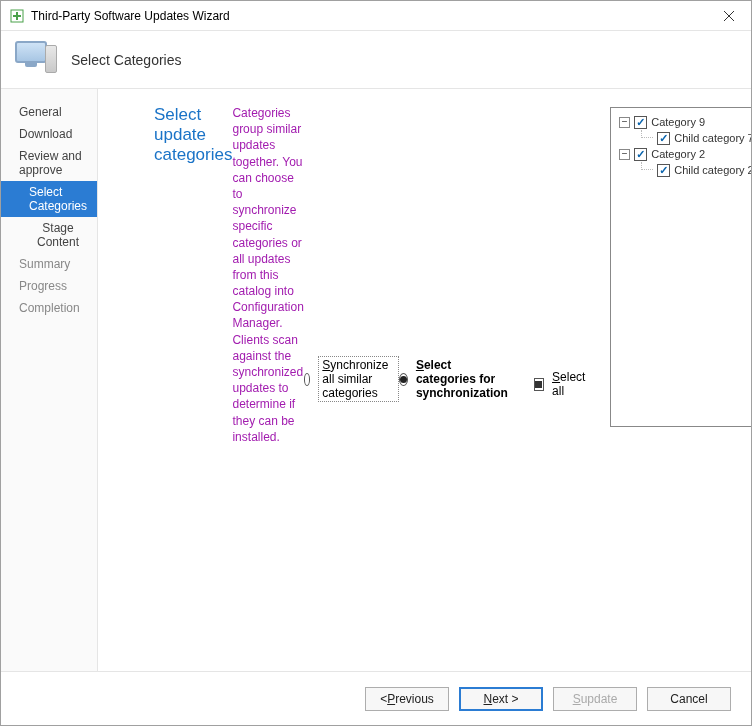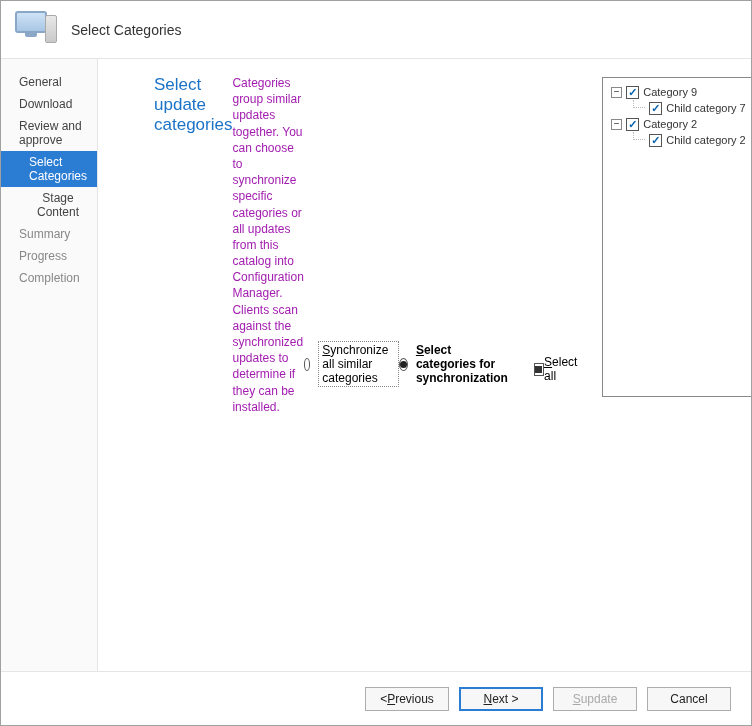--- a/index.html
+++ b/index.html
@@ -107,21 +107,21 @@
   }
   .radio.selected::after {
     content: ""; width: 7px; height: 7px; background: #222; border-radius: 50%;
   }
   .radio-label-dotted {
     border: 1px dotted #888;
     padding: 1px 3px;
   }
   .radio-label { padding: 1px 0; font-weight: bold; }
   .selectall-row {
-    display: flex; align-items: center; 
+    display: flex; align-items: center; gap: 8px;
     margin: 8px 0 4px 22px;
   }
   .tri-check {
     width: 13px; height: 13px; border: 1px solid #555; background: #fff;
     display: flex; align-items: center; justify-content: center;
   }
   .tri-check::after {
     content: ""; width: 7px; height: 7px; background: #333;
   }
   .tree-wrap {
@@ -212,20 +212,36 @@
     background: linear-gradient(#e8e8e8,#c9c9c9);
     border: 1px solid #aaa; border-radius: 2px;
   }
   .under { text-decoration: underline; }
 </style>
 </head>
 <body>
 
 <div class="window">
 
+  <div class="titlebar">
+    <div class="titlebar-icon">
+      <svg width="14" height="14" viewBox="0 0 14 14">
+        <rect x="1" y="1" width="12" height="12" fill="none" stroke="#4aa14a" stroke-width="1"></rect>
+        <rect x="3" y="6" width="8" height="2" fill="#4aa14a"></rect>
+        <rect x="6" y="3" width="2" height="8" fill="#4aa14a"></rect>
+      </svg>
+    </div>
+    <div class="titlebar-title">Third-Party Software Updates Wizard</div>
+    <div class="titlebar-close">
+      <svg width="10" height="10" viewBox="0 0 10 10">
+        <line x1="0" y1="0" x2="10" y2="10" stroke="#333" stroke-width="1"></line>
+        <line x1="10" y1="0" x2="0" y2="10" stroke="#333" stroke-width="1"></line>
+      </svg>
+    </div>
+  </div>
 
   <div class="header">
     <div class="header-icon">
       <div class="monitor"></div>
       <div class="stand"></div>
       <div class="tower"></div>
     </div>
     <div class="header-title">Select Categories</div>
   </div>
 

